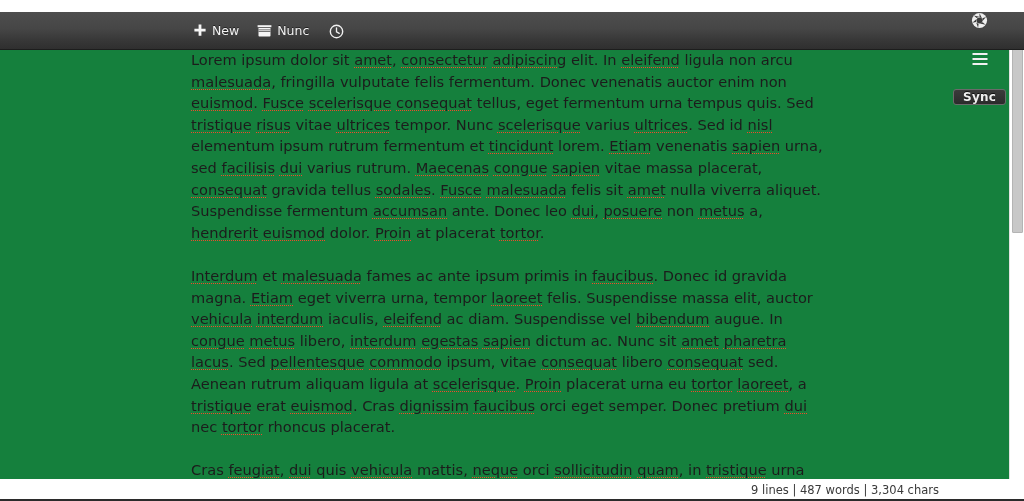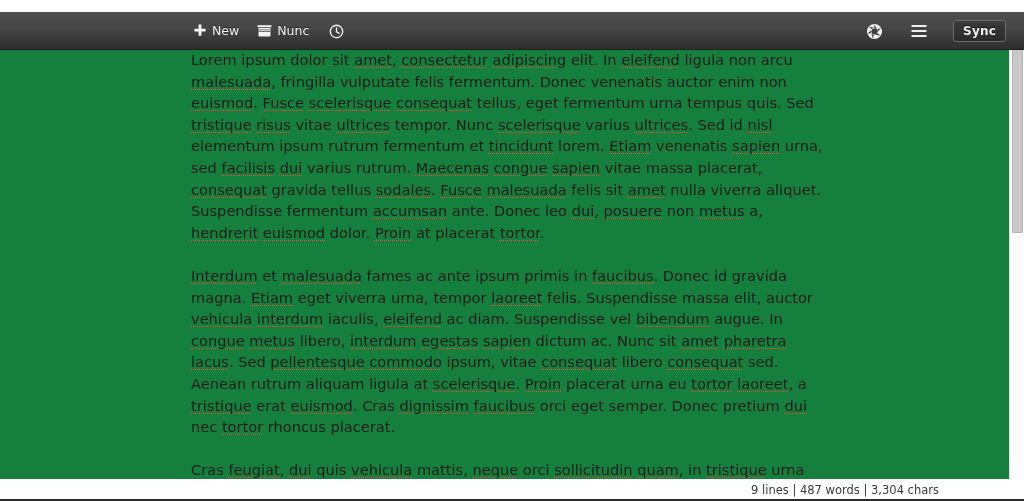--- a/index.html
+++ b/index.html
@@ -44,20 +44,21 @@
     gap: 14px;
   }
   .tb-right {
     position: absolute;
     right: 18px;
     top: 0;
     height: 38px;
     display: flex;
     align-items: center;
     gap: 23px;
+    flex-direction: column;
   }
 
   .tb-item {
     display: flex;
     align-items: center;
     gap: 5px;
     color: #f2f2f2;
     font-size: 12.5px;
     line-height: 1;
     cursor: default;

